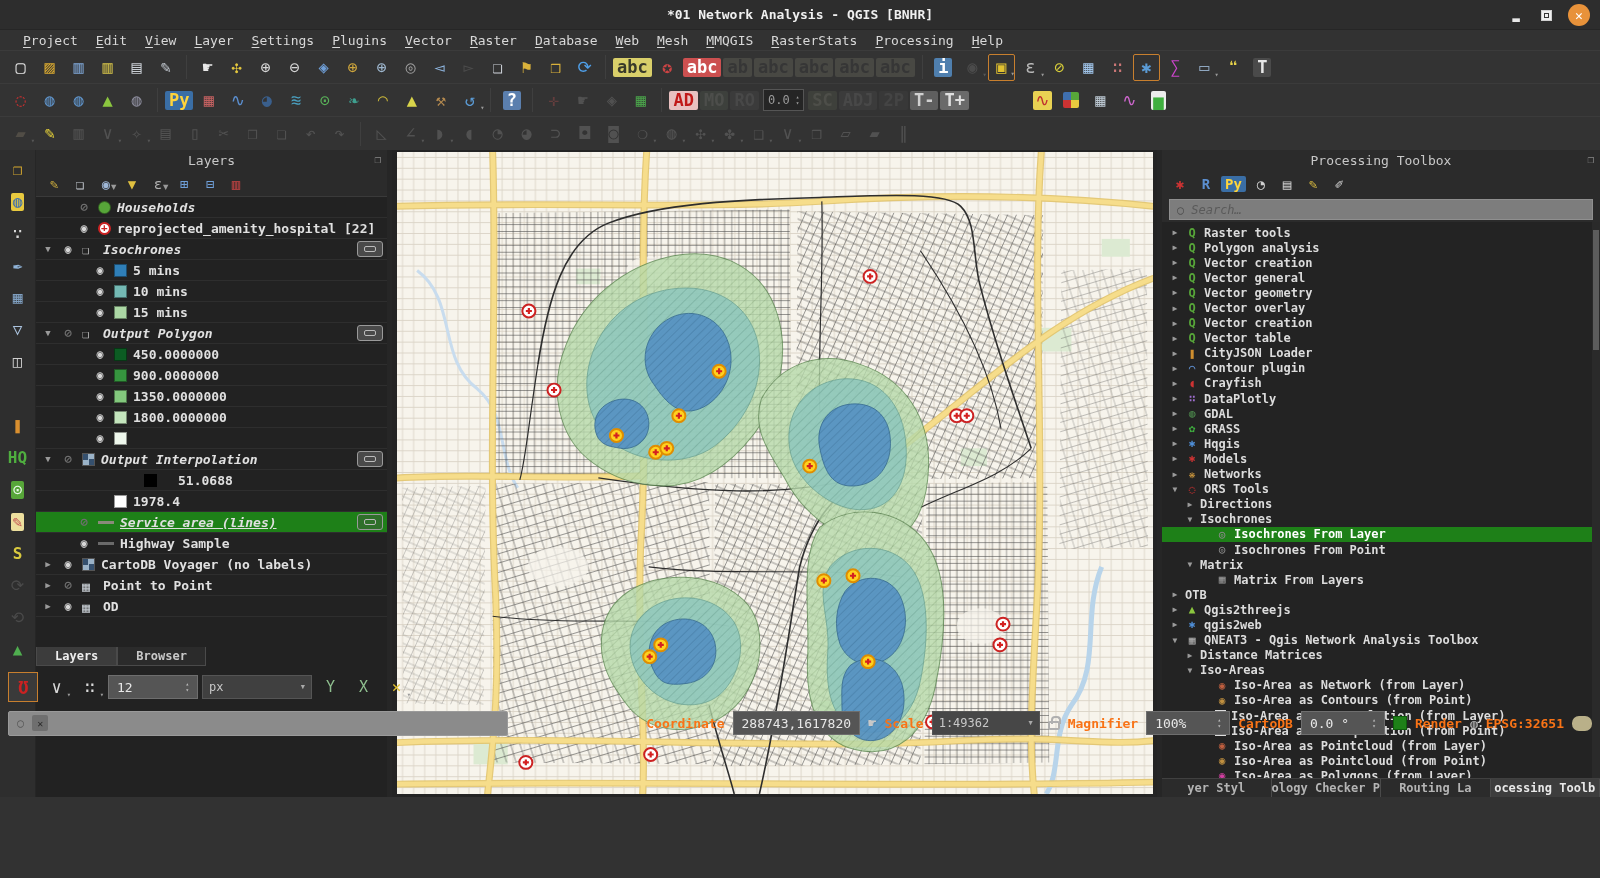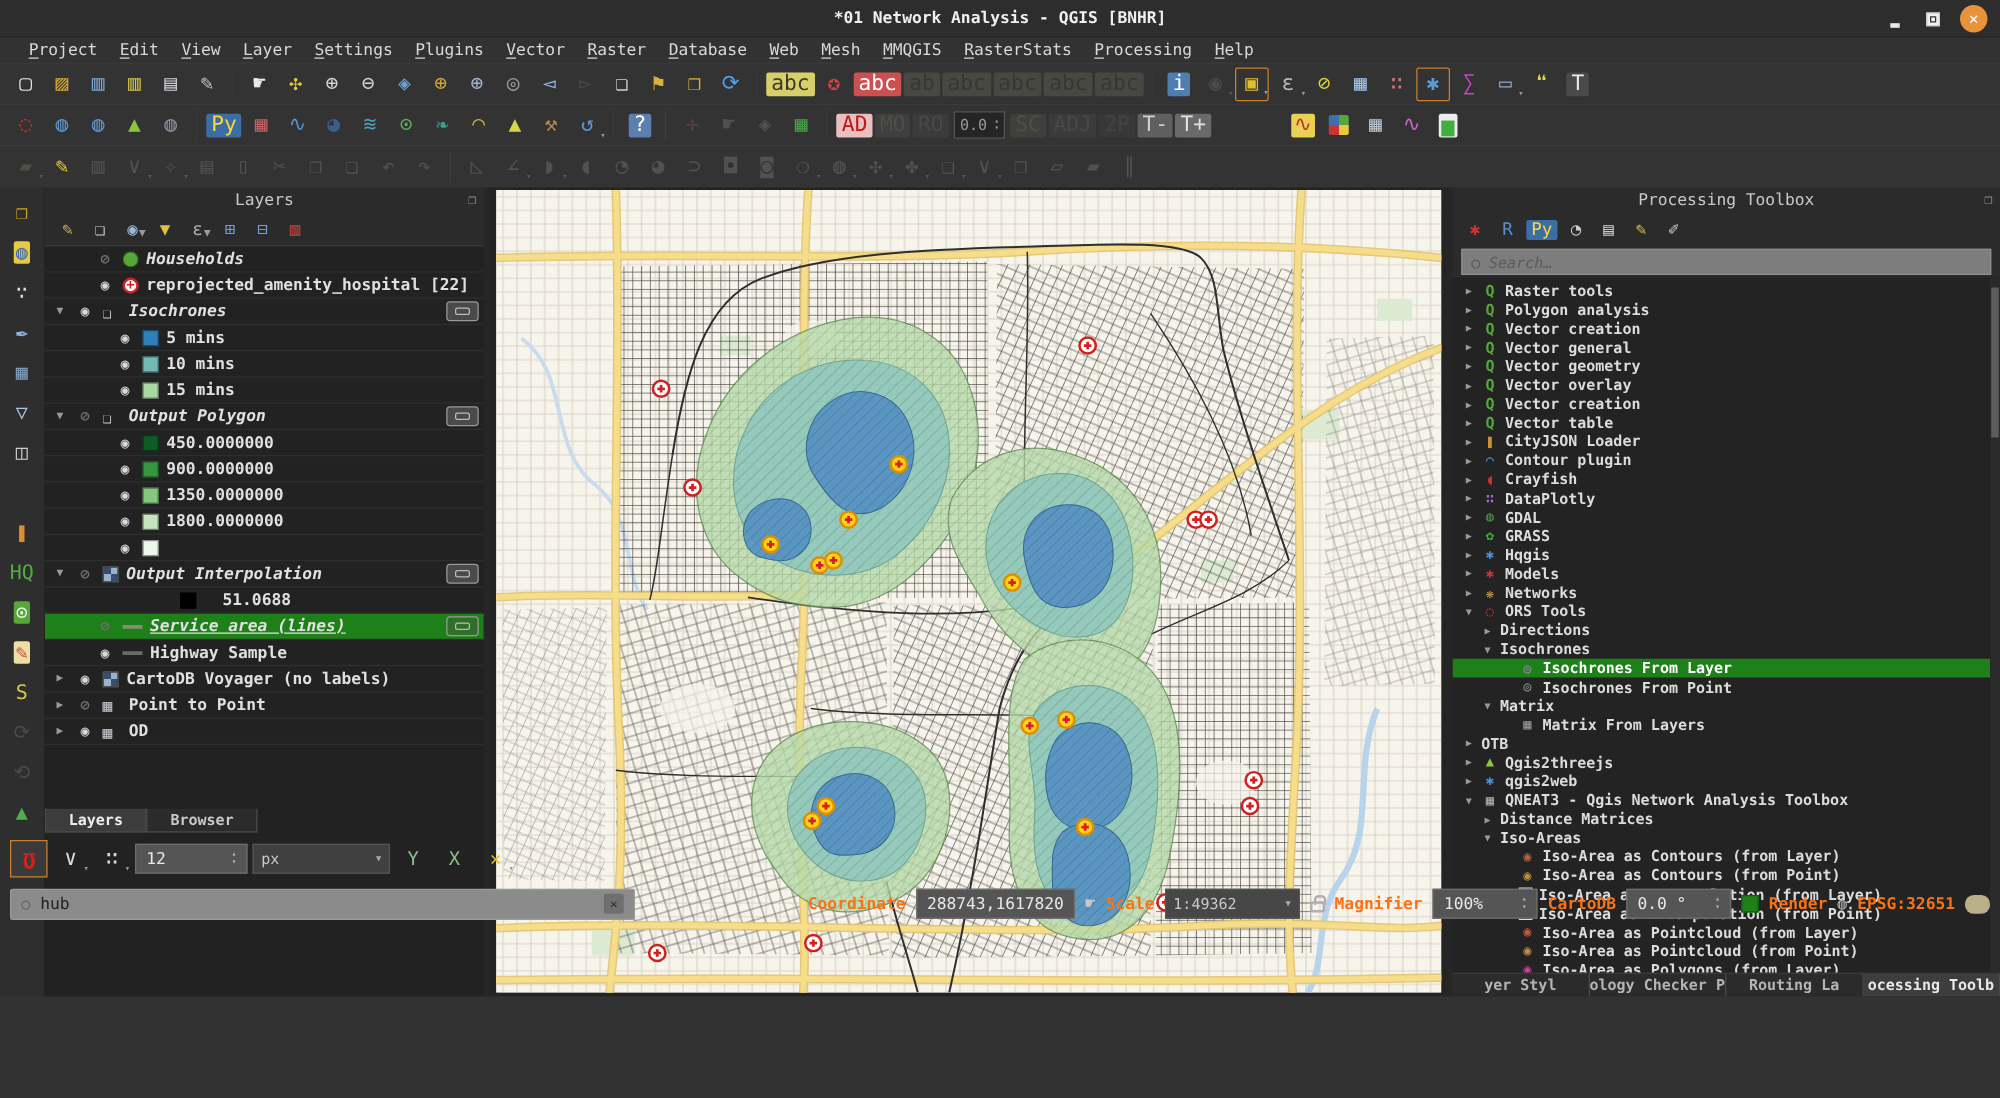--- a/index.html
+++ b/index.html
@@ -19,21 +19,21 @@
   .mitem u{text-underline-offset:2px}
   
   .trow{display:flex;align-items:center;height:33px;background:#333333;border-top:1px solid #3b3b3b;padding-left:6px}
   #trow3{height:34px}
   .tbtn{min-width:27px;height:27px;display:flex;align-items:center;justify-content:center;border-radius:2px;position:relative;margin:0 1px}
   .tbtn span{font-size:17px;line-height:1}
   .tbtn .gbg{padding:1px 2px;border-radius:2px}
   .tbtn.dim{opacity:.35}
   .tbtn.hl{border:1px solid #c87f2e}
   .tbtn .caret{font-size:7px;color:#9a9a9a;position:absolute;right:-1px;bottom:2px}
-  .chip{padding:1px 4px;border-radius:2px;font-size:10px;font-weight:normal;letter-spacing:0;display:inline-block}
+  .chip{padding:1px 4px;border-radius:2px;font-size:10px;font-weight:bold;letter-spacing:0;display:inline-block}
   .sep{width:1px;height:24px;background:#272727;margin:0 6px;border-right:1px solid #3f3f3f}
   .spinbox{display:flex;align-items:center;background:#252525;border:1px solid #555;height:22px;padding:0 4px;margin:0 3px;color:#9a9a9a;font-size:12px;gap:6px}
   .spinbox .arr{font-size:6px;line-height:6px;color:#9a9a9a;text-align:center}
   .sld{width:16px;height:16px;display:inline-block;background:conic-gradient(#57a639 0 25%,#e8c93f 25% 50%,#cc3333 50% 75%,#3f6fae 75%);border-radius:2px}
   
   #main{position:absolute;top:150px;left:0;width:1600px;height:647px;display:flex}
   #leftdock{width:36px;background:#2e2e2e;display:flex;flex-direction:column;align-items:center;padding-top:8px;gap:8px;border-right:1px solid #262626}
   #leftdock .tbtn{min-width:26px;height:24px}
   #leftdock .tbtn span{font-size:16px}
   
@@ -669,20 +669,26 @@
           <span class="badge">
             <i></i>
           </span>
         </div>
         <div class="lrow" style="padding-left: 38px; gap: 21px;">
           <span class="expander"></span>
           <span style="width: 16px; flex: 0 0 auto;"></span>
           <span class="sw" style="background: rgb(0, 0, 0);"></span>
           <span class="lab">51.0688</span>
         </div>
+        <div class="lrow" style="padding-left: 38px;">
+          <span class="expander"></span>
+          <span style="width: 16px; flex: 0 0 auto;"></span>
+          <span class="sw" style="background: rgb(255, 255, 255);"></span>
+          <span class="lab">1978.4</span>
+        </div>
         <div class="lrow sel" style="padding-left: 22px;">
           <span class="expander"></span>
           <span class="eye off">⊘</span>
           <span class="sw lineswatch" style="background: rgb(138, 138, 122); width: 16px;"></span>
           <span class="lab it ul">Service area (lines)</span>
           <span class="badge">
             <i></i>
           </span>
         </div>
         <div class="lrow" style="padding-left: 22px;">
@@ -1099,21 +1105,21 @@
           <span class="expander">▶</span>
           <span>Distance Matrices</span>
         </div>
         <div class="prow" style="padding-left: 23px;">
           <span class="expander">▼</span>
           <span>Iso-Areas</span>
         </div>
         <div class="prow" style="padding-left: 38px;">
           <span class="expander"></span>
           <span class="picon" style="color: rgb(191, 95, 63); font-weight: bold;">◉</span>
-          <span>Iso-Area as Contours (from Layer)</span>
+          <span>Iso-Area as Network (from Layer)</span>
         </div>
         <div class="prow" style="padding-left: 38px;">
           <span class="expander"></span>
           <span class="picon" style="color: rgb(191, 143, 63); font-weight: bold;">◉</span>
           <span>Iso-Area as Contours (from Point)</span>
         </div>
         <div class="prow" style="padding-left: 38px;">
           <span class="expander"></span>
           <span class="heat"></span>
           <span>Iso-Area as Interpolation (from Layer)</span>
@@ -1181,21 +1187,20 @@
     </div>
   <div class="tbtn">
       <span style="color:#e0c030;font-size:15px">✕</span>
       <span class="caret">▾</span>
     </div>
 </div>
 
 <div id="statusbar">
   <div id="hubsearch">
     <span class="q">○</span>
-    <span class="val">hub</span>
     <span class="clear">✕</span>
   </div>
   <div class="statusgap"></div>
   <span class="sblabel">Coordinate</span>
   <div class="sbbox">
       <span>288743,1617820</span>
     </div>
   <span class="handicon">☛</span>
   <span class="sblabel">Scale</span>
   <div class="combo" style="width:108px;background:#474747">

